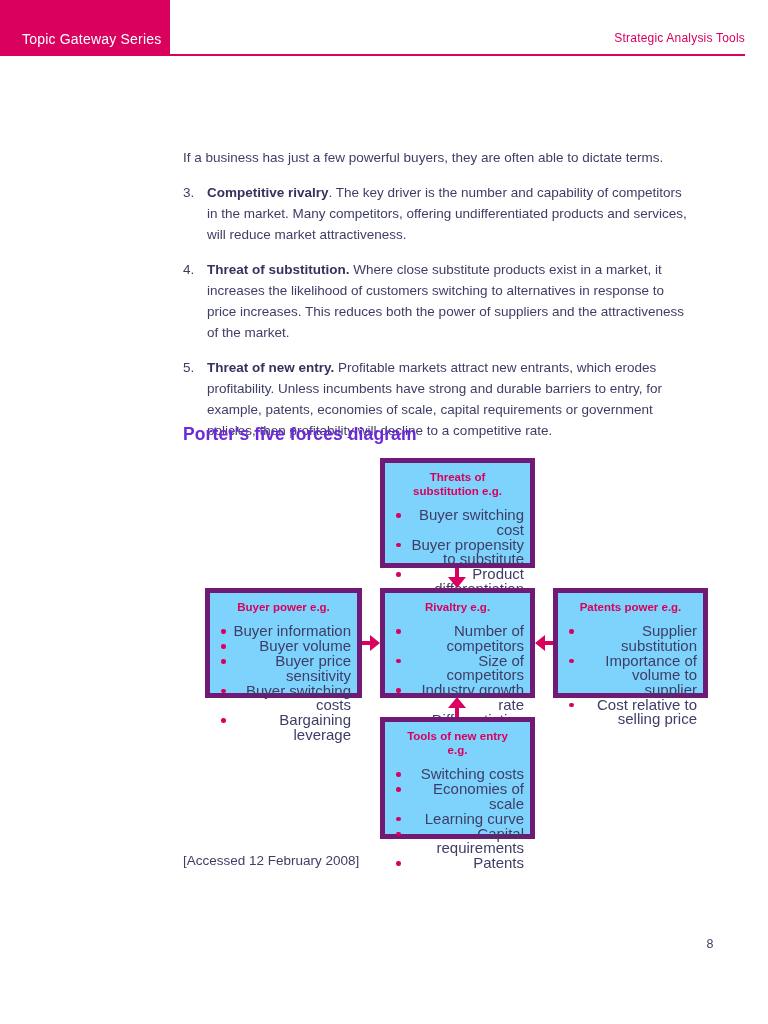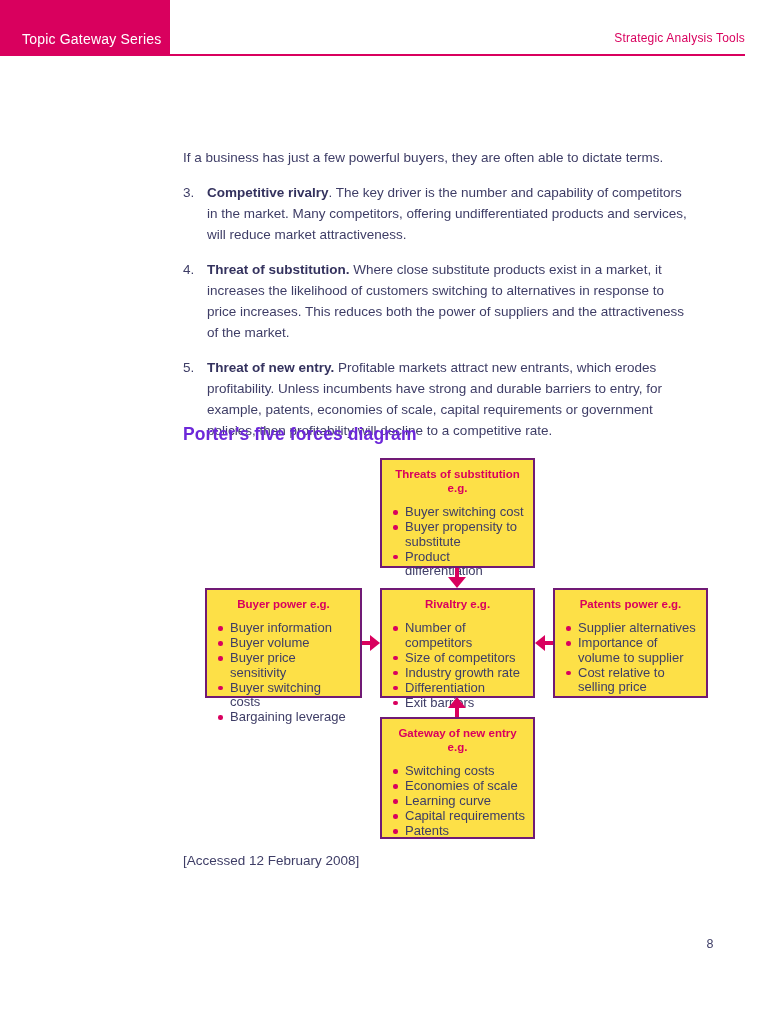--- a/index.html
+++ b/index.html
@@ -22,26 +22,26 @@
   .intro{margin:0 0 14px 0;}
   .list-item{display:flex;margin:0 0 14px 0;}
   .list-item .num{width:24px;flex:0 0 24px;}
   .list-item .item-text{width:484px;}
   .list-item .lead{font-weight:bold;color:#34325e;}
 
   .section-heading{position:absolute;left:183px;top:424px;color:#6d28d9;
                    font-size:17.5px;font-weight:bold;letter-spacing:.1px;}
 
   
-  .dbox{position:absolute;background:#fde047;border:2px solid #701a75;box-sizing:border-box;}
+  .dbox{position:absolute;background:#7dd3fc;border:5px solid #701a75;box-sizing:border-box;}
   .dbox-title{color:#d9005e;font-weight:bold;font-size:11.5px;line-height:14px;
               text-align:center;margin:7px 12px 0 12px;}
   .dbox ul{list-style:none;margin:10px 6px 0 10px;padding:0;}
-  .dbox li{position:relative;padding-left:13px;color:#3e3d66;font-size:13px;
-           line-height:14.5px;margin:0 0 .5px 0;}
+  .dbox li{position:relative;padding-left:13px;color:#3e3d66;font-size:15px;
+           line-height:14.5px;margin:0 0 .5px 0;text-align:right;}
   .blt{position:absolute;left:1px;top:5px;width:4.5px;height:4.5px;border-radius:50%;
        background:#d9005e;}
   .box-top{left:380px;top:458px;width:155px;height:110px;}
   .box-left{left:205px;top:588px;width:157px;height:110px;}
   .box-center{left:380px;top:588px;width:155px;height:110px;}
   .box-right{left:553px;top:588px;width:155px;height:110px;}
   .box-bottom{left:380px;top:717px;width:155px;height:122px;}
   .arrow{position:absolute;}
   .arr-down{left:446px;top:568px;}
   .arr-up{left:446px;top:697px;}
@@ -120,28 +120,28 @@
         <li><span class="blt"></span><span>Industry growth rate</span></li>
         <li><span class="blt"></span><span>Differentiation</span></li>
         <li><span class="blt"></span><span>Exit barriers</span></li>
       </ul>
   </div>
 
   <div class="dbox box-right">
     <div class="dbox-title">Patents power e.g.</div>
     <ul>
 
-    <li><span class="blt"></span><span>Supplier alternatives</span></li>
+    <li><span class="blt"></span><span>Supplier substitution</span></li>
         <li><span class="blt"></span><span>Importance of volume to supplier</span></li>
         <li><span class="blt"></span><span>Cost relative to selling price</span></li>
       </ul>
   </div>
 
   <div class="dbox box-bottom">
-    <div class="dbox-title">Gateway of new entry e.g.</div>
+    <div class="dbox-title">Tools of new entry e.g.</div>
     <ul>
 
     <li><span class="blt"></span><span>Switching costs</span></li>
         <li><span class="blt"></span><span>Economies of scale</span></li>
         <li><span class="blt"></span><span>Learning curve</span></li>
         <li><span class="blt"></span><span>Capital requirements</span></li>
         <li><span class="blt"></span><span>Patents</span></li>
       </ul>
   </div>
 

